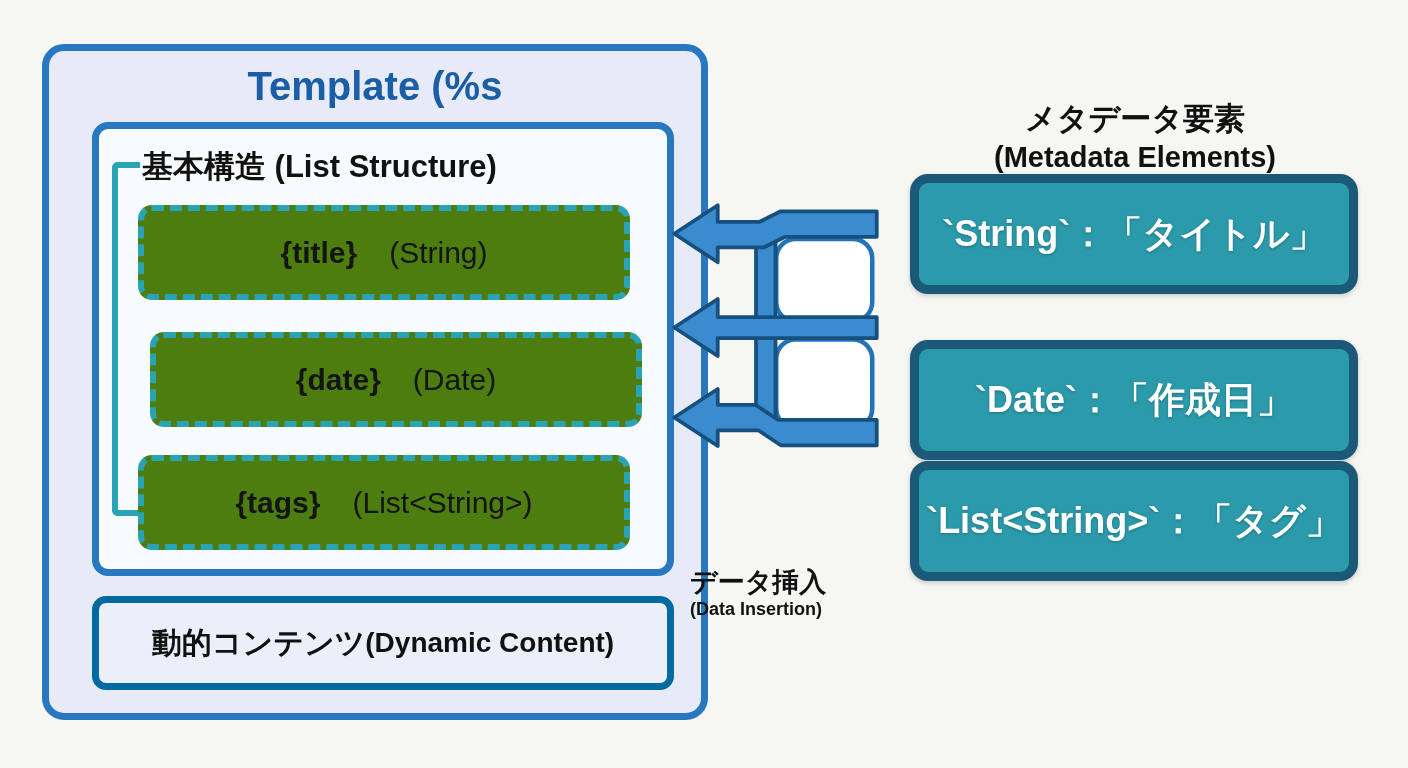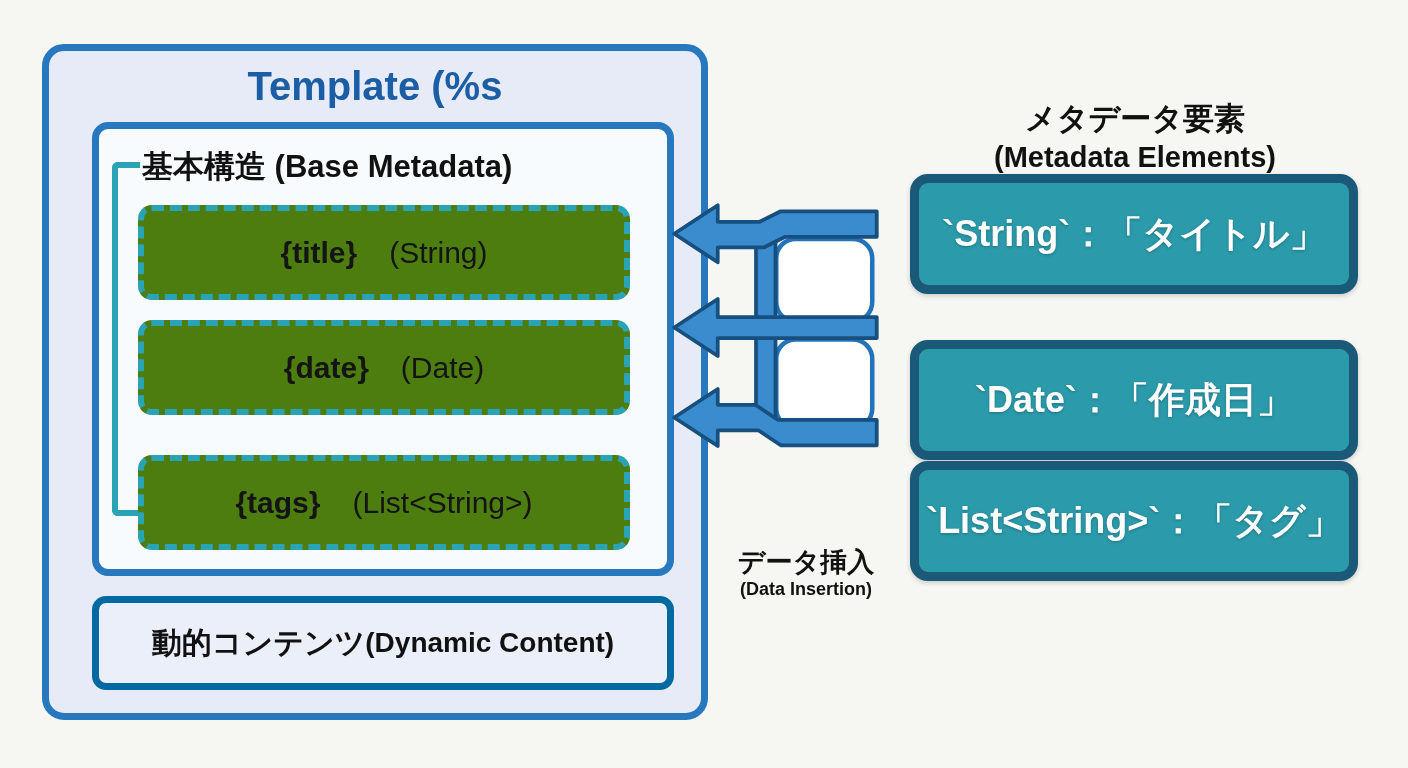--- a/index.html
+++ b/index.html
@@ -34,21 +34,21 @@
     border-top-left-radius:6px;border-bottom-left-radius:6px;z-index:3;
   }
   .field-box{
     left:138px;width:480px;height:83px;
     background:#4d7c0f;border:6px dashed #2aa4b4;border-radius:14px;
     display:flex;align-items:center;justify-content:center;
     font-size:30px;color:#141414;z-index:3;gap:32px;
   }
   .field-box .fname{font-weight:bold;}
   .field-box .ftype{font-weight:normal;}
-  .row1{top:205px;} .row2{top:320px;} .row3{top:455px;}
+  .row1{top:205px;} .row2{top:332px;margin-left:12px;} .row3{top:455px;}
   .dynamic-box{
     left:92px;top:596px;width:568px;height:80px;
     background:#eaeffa;border:7px solid #0369a1;border-radius:14px;
     display:flex;align-items:center;justify-content:center;
     z-index:2;color:#111;text-align:center;
   }
   .dynamic-jp{font-size:30px;font-weight:bold;line-height:1.2;}
   .dynamic-en{font-size:28px;font-weight:bold;line-height:1.2;}
 
   
@@ -64,32 +64,32 @@
     font-size:36px;font-weight:bold;color:#ffffff;
     text-shadow:0 1px 3px rgba(0,0,0,0.25);
     box-shadow:0 2px 5px rgba(0,0,0,0.18);
     z-index:10;
   }
   .mrow1{top:174px;} .mrow2{top:340px;} .mrow3{top:461px;}
 
   
   .diagram-svg{left:600px;top:170px;z-index:5;}
   .insertion-label{
-    left:690px;top:546px;width:232px;text-align:center;color:#111;z-index:12;
+    left:690px;top:566px;width:232px;text-align:left;color:#111;z-index:12;
   }
   .ins-jp{font-size:27px;font-weight:bold;line-height:1.2;}
   .ins-en{font-size:18px;font-weight:bold;line-height:1.25;}
 </style>
 </head>
 <body>
 
 <div class="abs outer-box"></div>
 <div class="abs template-title">Template (%s</div>
 <div class="abs inner-box"></div>
-<div class="abs base-label">基本構造 (Base Metadata)</div>
+<div class="abs base-label">基本構造 (List Structure)</div>
 <div class="abs bracket"></div>
 
 <div class="abs field-box row1">
   <span class="fname">{title}</span>
     <span class="ftype"> (String)</span>
 </div>
 <div class="abs field-box row2">
   <span class="fname">{date}</span>
     <span class="ftype"> (Date)</span>
 </div>

